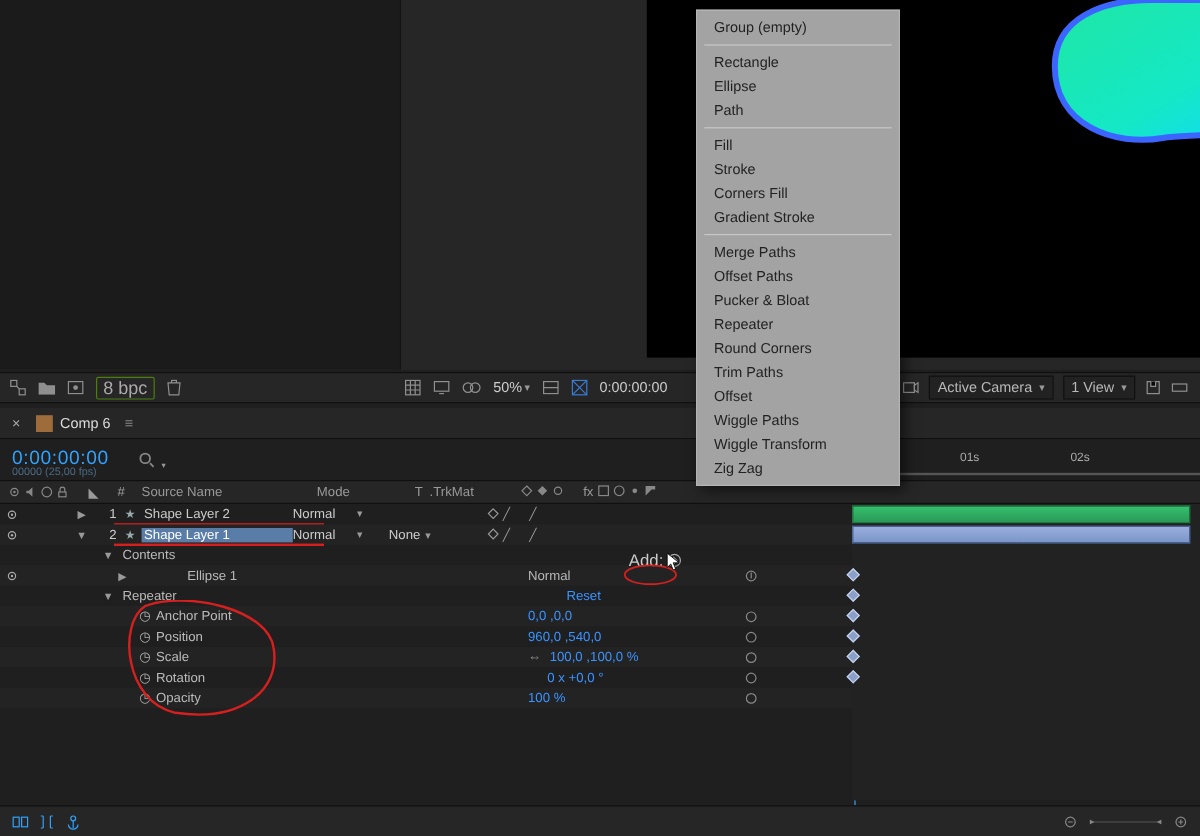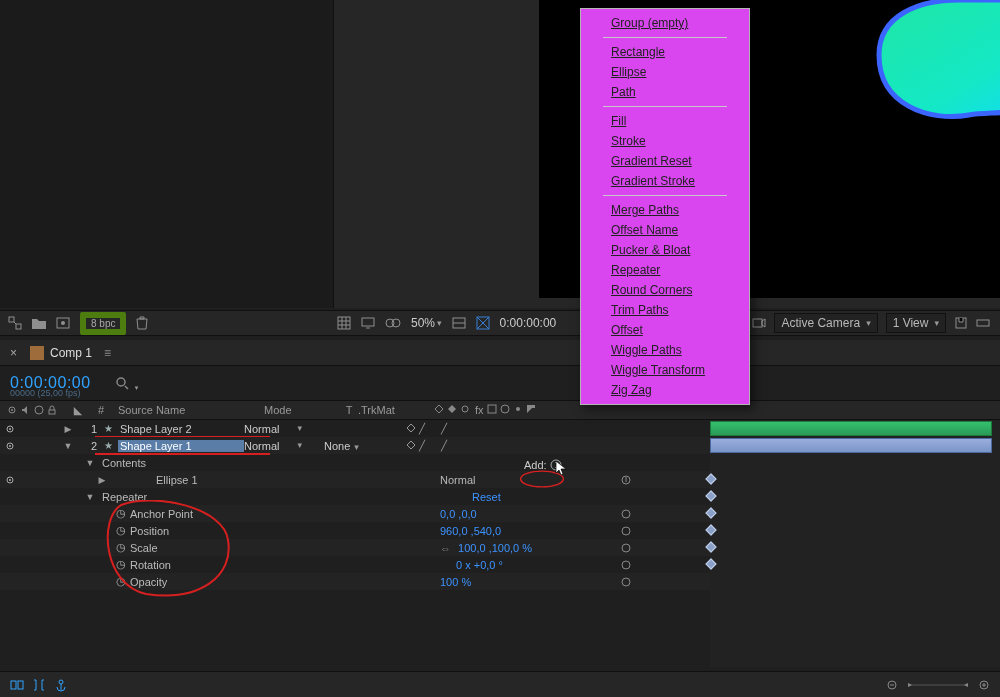--- a/index.html
+++ b/index.html
@@ -61,21 +61,21 @@
     display: flex; align-items: center; gap: 10px;
     padding-left: 8px;
     width: 333px;
   }
   .footer-mid {
     display:flex; align-items:center; gap:10px;
     flex:1;
     padding-left:4px;
   }
   .fi { opacity:.8; }
-  .bpc-badge { border:6px solid #4d7c0f; border-radius:2px; padding:0 5px; font-size:10px; color:#aaa;}
+  .bpc-badge { border:1px solid #4d7c0f; border-radius:2px; padding:0 5px; font-size:15px; color:#aaa;}
   .small-dd { display:flex; align-items:center; gap:2px; color:#ccc; }
   .chev { font-size:9px; color:#999; }
 
   .footer-right-controls {
     display:flex; align-items:center; gap:8px; padding-right:10px;
   }
   .dd-box {
     display:flex; align-items:center;
     background:#222; border:1px solid #111;
     padding:1px 6px; height:20px; gap:6px;
@@ -194,39 +194,38 @@
     padding:0 10px; color:#2fa3ff;
     justify-content:space-between;
   }
   .bottom-right { display:flex; gap:10px; align-items:center; color:#aaa;}
 
   
   .context-menu {
     position:absolute;
     left:580px; top:8px;
     width:170px;
-    background:#d946ef;
+    background:#a3a3a3;
     color:#222;
     border:1px solid #b5b5b5;
     box-shadow: 4px 4px 10px rgba(0,0,0,.5);
     font-size:12px;
-    padding:4px 16px;
-    text-decoration:underline;
+    padding:4px 0;
   }
   .cm-item {
     padding:3px 14px;
     cursor:default;
   }
   .cm-sep { height:1px; background:#c8c8c8; margin:4px 6px;}
 
   
   .add-label {
     position:absolute;
     left:524px; top:459px;
-    font-size:11px; color:#ccc;
+    font-size:14px; color:#ccc;
     display:flex; align-items:center; gap:3px;
   }
   .cursor-arrow {
     position:absolute; left:555px; top:460px;
     width:16px; height:16px;
   }
 
   svg { display:block; }
 </style>
 </head>
@@ -341,21 +340,21 @@
       <svg width="14" height="14" viewBox="0 0 14 14">
           <rect x="1" y="4" width="12" height="6" fill="none" stroke="#aaa"></rect>
         </svg>
     </span>
   </div>
 </div>
 
 <div class="timeline-header">
   <span class="tab-close">×</span>
   <span class="tab-doc-icon"></span>
-  <span class="tab-label">Comp 1</span>
+  <span class="tab-label">Comp 6</span>
   <span style="margin-left:6px;color:#888;">≡</span>
 </div>
 
 <div class="time-row">
   <span class="cur-time">0:00:00:00</span>
   <span class="time-sub">00000 (25,00 fps)</span>
   <span class="search-box">
     <span class="search-icon">
       <svg width="14" height="14" viewBox="0 0 14 14">
           <circle cx="6" cy="6" r="4" fill="none" stroke="#888" stroke-width="1.5"></circle>
@@ -383,20 +382,27 @@
         </svg>
     </span>
     <span>
       <svg width="14" height="14">
           <rect x="2" y="2" width="10" height="10" fill="none" stroke="#888"></rect>
           <path d="M2 10c3-8 7-2 10-6" fill="none" stroke="#888"></path>
         </svg>
     </span>
   </div>
 
+  <div class="time-ruler">
+    <div class="ruler-line"></div>
+    <span class="tick-label" style="left:90px;">01s</span>
+    <span class="tick-label" style="left:182px;">02s</span>
+    <div class="playhead-line" style="left:2px;"></div>
+    <div class="playhead-top" style="left:2px;"></div>
+  </div>
 </div>
 
 <div class="col-header">
   <div class="ch-icons">
     <span>
         <svg width="12" height="10">
           <circle cx="6" cy="5" r="3" fill="none" stroke="#888"></circle>
           <circle cx="6" cy="5" r="1" fill="#888"></circle>
         </svg>
       </span>
@@ -434,21 +440,21 @@
     <span>
         <svg width="10" height="10">
           <path d="M5 1l4 4-4 4-4-4z" fill="#888"></path>
         </svg>
       </span>
     <span>
         <svg width="10" height="10">
           <circle cx="5" cy="5" r="3" fill="none" stroke="#888"></circle>
         </svg>
       </span>
-    <span style="margin-left:2px;">fx</span>
+    <span style="margin-left:13px;">fx</span>
     <span>
         <svg width="10" height="10">
           <rect x="1" y="1" width="8" height="8" fill="none" stroke="#888"></rect>
         </svg>
       </span>
     <span>
         <svg width="10" height="10">
           <circle cx="5" cy="5" r="4" fill="none" stroke="#888"></circle>
         </svg>
       </span>
@@ -648,25 +654,25 @@
 
 <div class="context-menu">
   <div class="cm-item">Group (empty)</div>
   <div class="cm-sep"></div>
   <div class="cm-item">Rectangle</div>
   <div class="cm-item">Ellipse</div>
   <div class="cm-item">Path</div>
   <div class="cm-sep"></div>
   <div class="cm-item">Fill</div>
   <div class="cm-item">Stroke</div>
-  <div class="cm-item">Gradient Reset</div>
+  <div class="cm-item">Corners Fill</div>
   <div class="cm-item">Gradient Stroke</div>
   <div class="cm-sep"></div>
   <div class="cm-item">Merge Paths</div>
-  <div class="cm-item">Offset Name</div>
+  <div class="cm-item">Offset Paths</div>
   <div class="cm-item">Pucker &amp; Bloat</div>
   <div class="cm-item">Repeater</div>
   <div class="cm-item">Round Corners</div>
   <div class="cm-item">Trim Paths</div>
   <div class="cm-item">Offset</div>
   <div class="cm-item">Wiggle Paths</div>
   <div class="cm-item">Wiggle Transform</div>
   <div class="cm-item">Zig Zag</div>
 </div>
 

